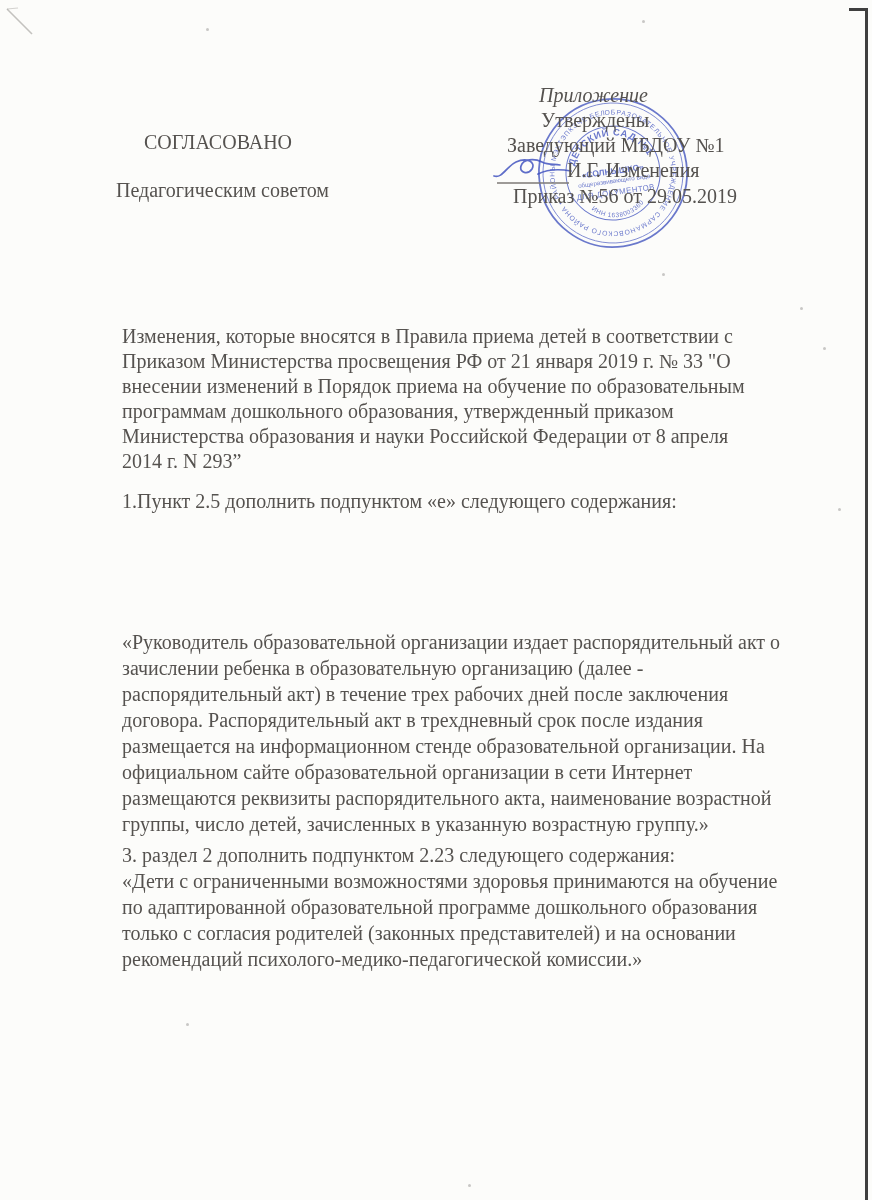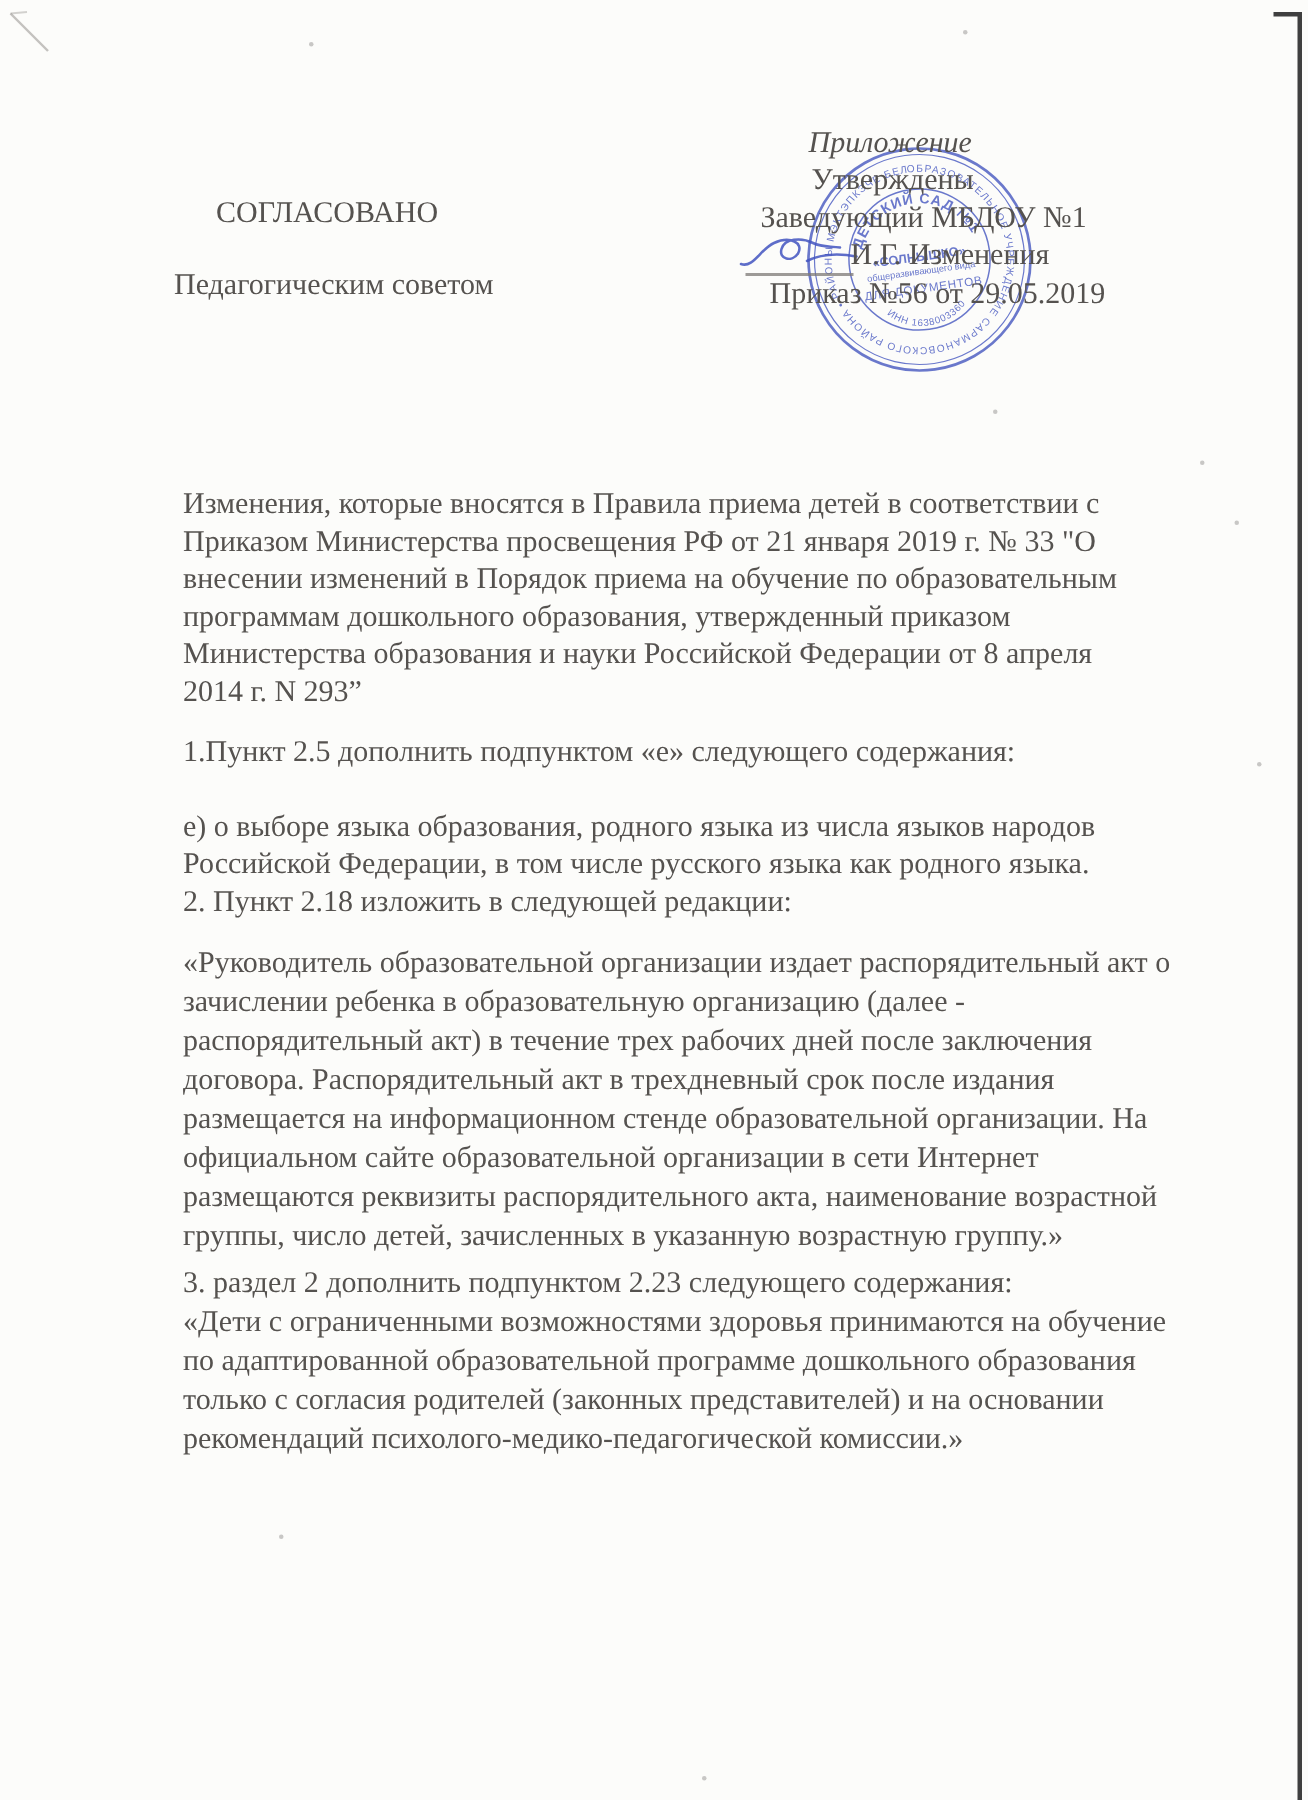--- a/index.html
+++ b/index.html
@@ -123,23 +123,20 @@
   <div class="hdr-right-line r-signer">И.Г. Изменения</div>
   <div class="hdr-right-line r-order">Приказ №56 от 29.05.2019</div>
 
   <div class="para p1">Изменения, которые вносятся в Правила приема детей в соответствии с
 Приказом  Министерства просвещения РФ от 21 января 2019 г. № 33 "О
 внесении изменений в Порядок приема на обучение по образовательным
 программам дошкольного образования, утвержденный приказом
 Министерства образования и науки Российской Федерации от 8 апреля
 2014 г. N 293”</div>
   <div class="para p2">1.Пункт 2.5 дополнить подпунктом «е» следующего содержания:</div>
-  <div class="para p3">е) о выборе языка образования, родного языка из числа языков народов
-Российской Федерации, в том числе русского языка как родного языка.
-2. Пункт 2.18 изложить в следующей редакции:</div>
   <div class="para p4">«Руководитель образовательной организации издает распорядительный акт о
 зачислении ребенка в образовательную организацию (далее -
 распорядительный акт) в течение трех рабочих дней после заключения
 договора. Распорядительный акт в трехдневный срок после издания
 размещается на информационном стенде образовательной организации. На
 официальном сайте образовательной организации в сети Интернет
 размещаются реквизиты распорядительного акта, наименование возрастной
 группы, число детей, зачисленных в указанную возрастную группу.»</div>
   <div class="para p5">3. раздел 2 дополнить подпунктом 2.23 следующего содержания:
 «Дети с ограниченными возможностями здоровья принимаются на обучение

